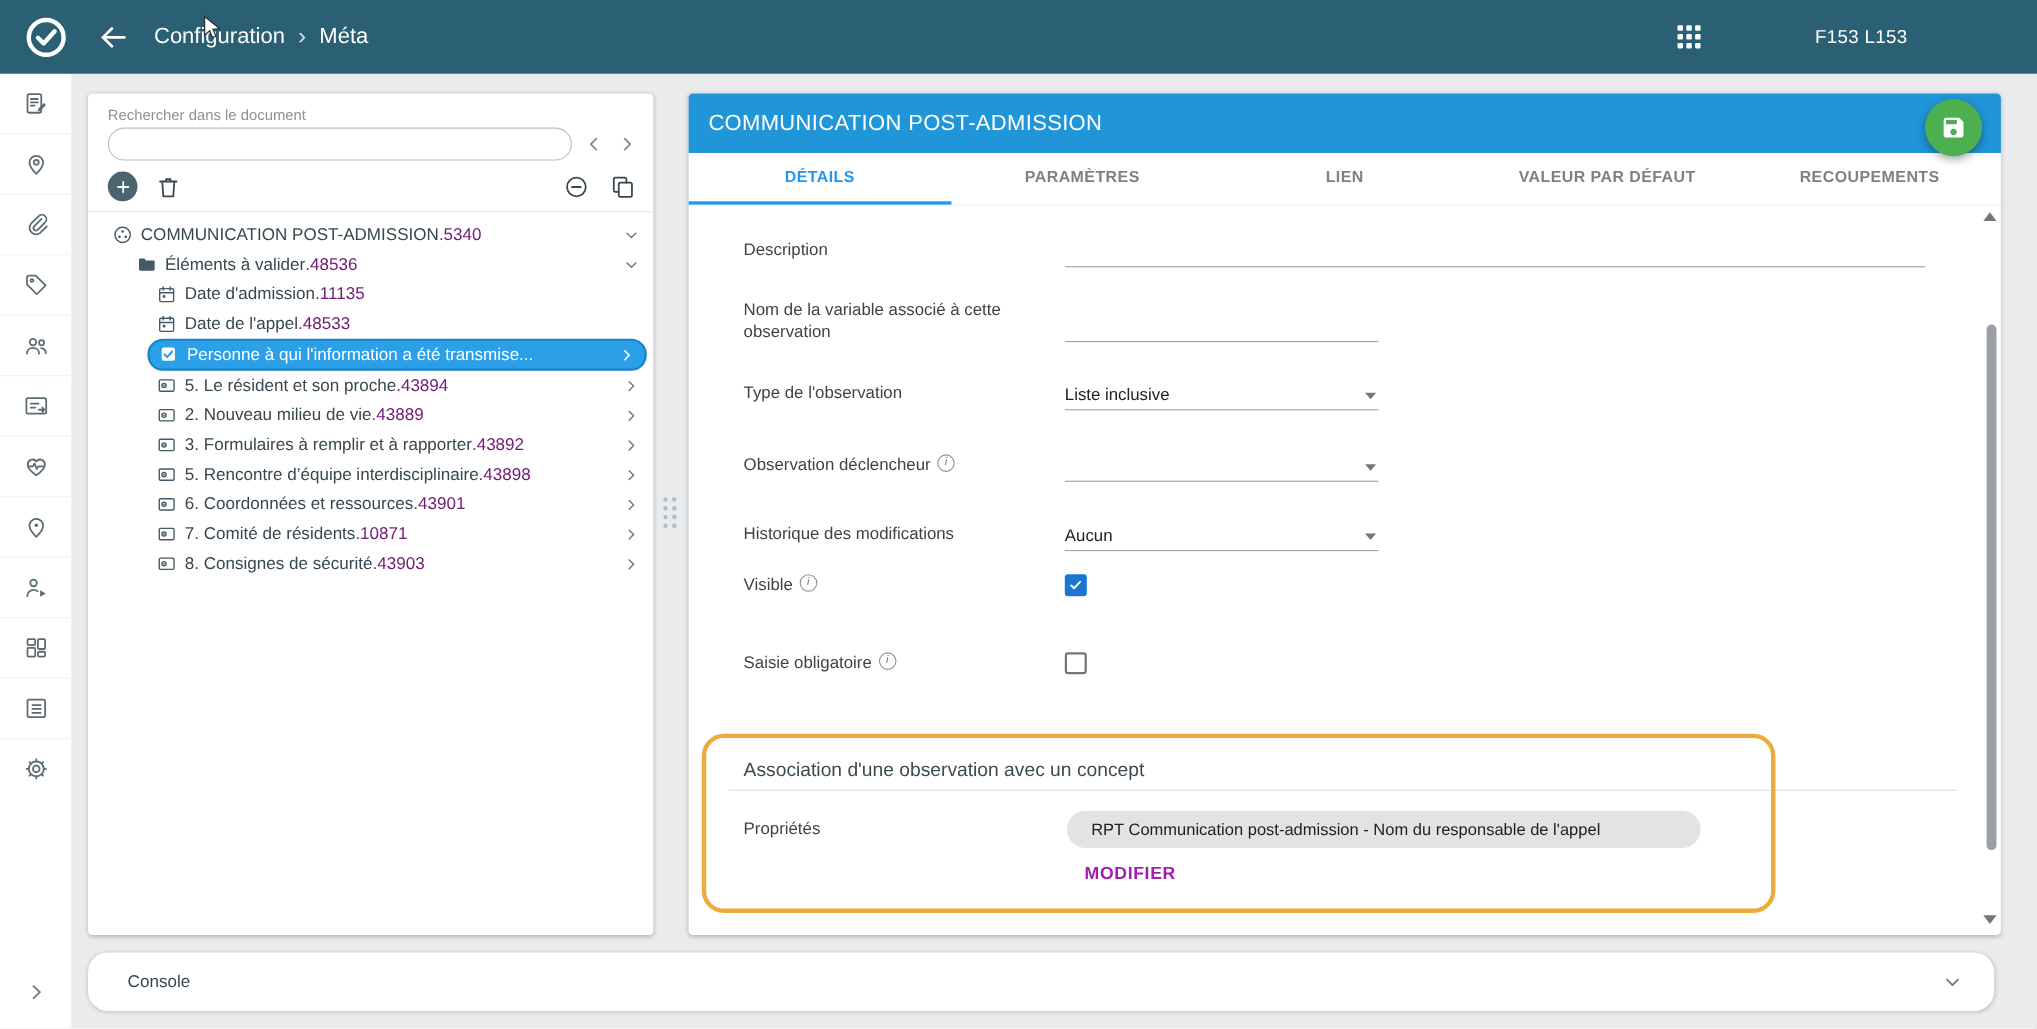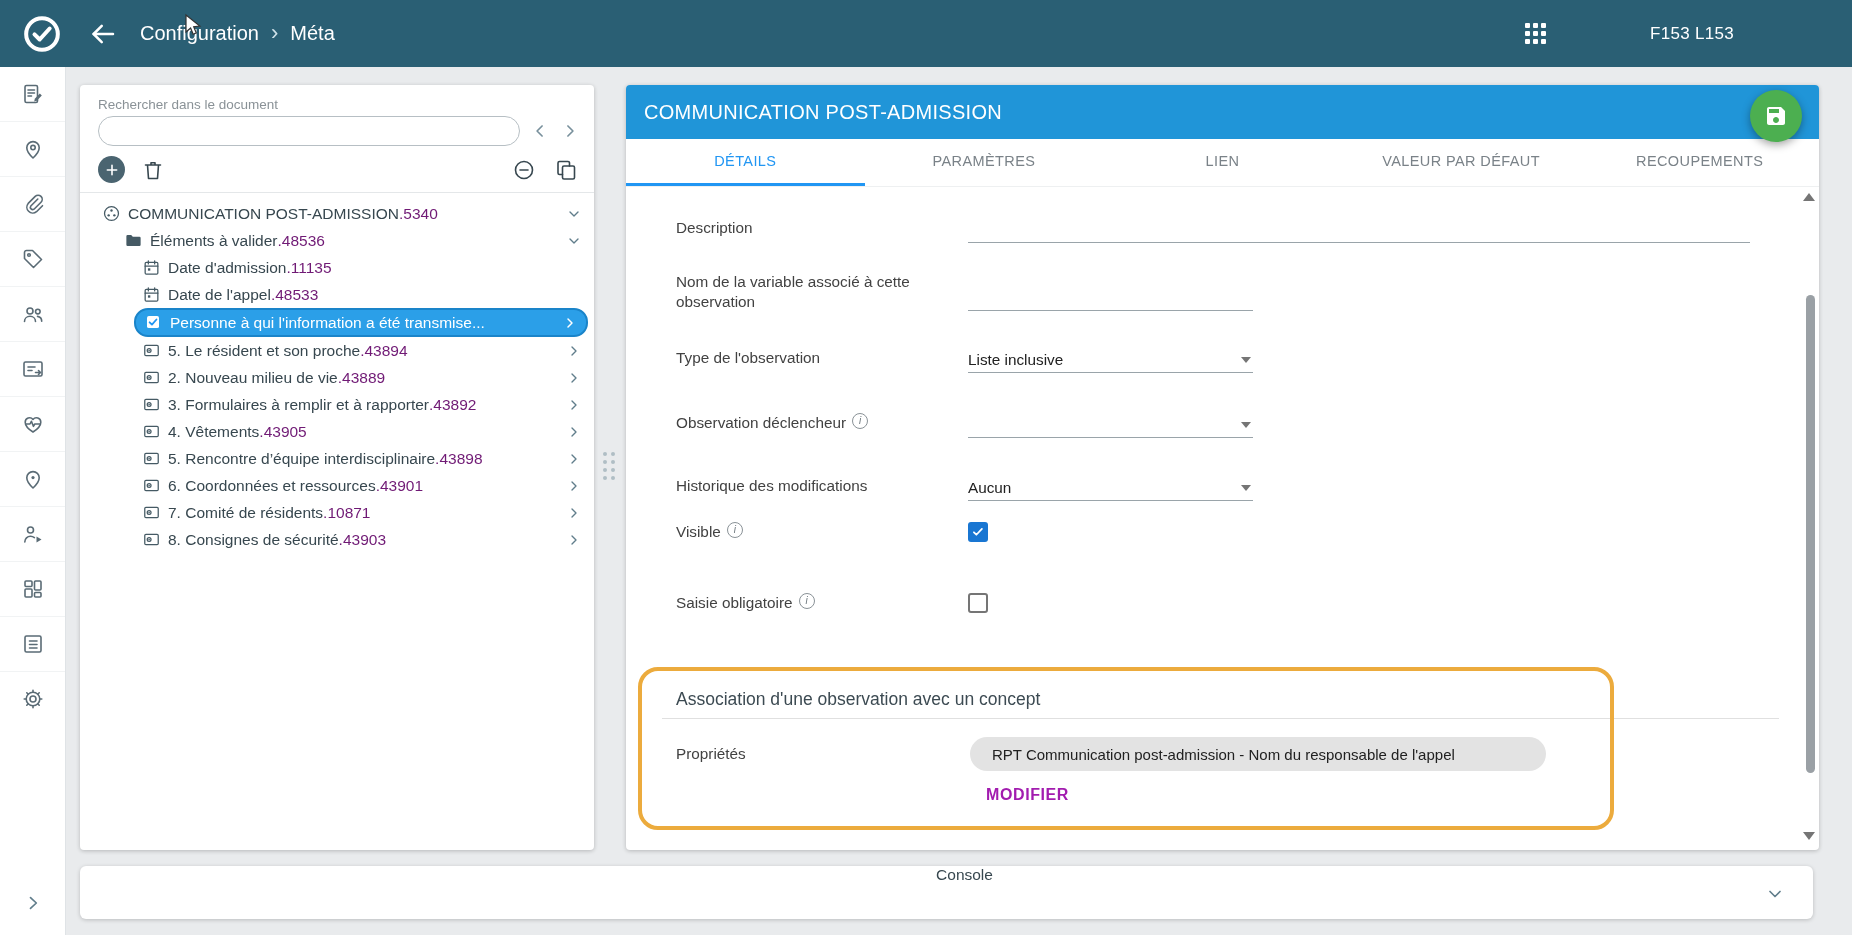--- a/index.html
+++ b/index.html
@@ -53,21 +53,21 @@
   .trow.selected .ticon{color:#fff;}
   .trow.selected .tchev{color:#fff;right:8px;}
   .splitter{position:absolute;left:603px;top:452px;display:grid;grid-template-columns:repeat(2,4px);grid-auto-rows:4px;gap:4px;z-index:6;cursor:col-resize;}
   .splitter i{background:#b0bec5;border-radius:50%;}
 
   
   .main-panel{position:absolute;left:626px;top:85px;width:1193px;height:765px;background:#fff;border-radius:4px;box-shadow:0 1px 4px rgba(0,0,0,.22);z-index:5;}
   .m-header{height:54px;background:#2095D8;border-radius:4px 4px 0 0;display:flex;align-items:center;color:#fff;font-size:20px;font-weight:500;letter-spacing:.3px;padding-left:18px;}
   .fab{position:absolute;left:1124px;top:5px;width:52px;height:52px;border-radius:50%;background:#4CAF50;box-shadow:0 3px 8px rgba(0,0,0,.35);display:flex;align-items:center;justify-content:center;cursor:pointer;z-index:8;}
   .tabs{height:47px;display:flex;border-bottom:1px solid #eef0f1;}
-  .tab{flex:1;display:flex;align-items:center;justify-content:center;font-size:14.5px;letter-spacing:.4px;color:#7a8288;font-weight:400;cursor:pointer;border-bottom:3px solid transparent;box-sizing:border-box;}
+  .tab{flex:1;display:flex;align-items:center;justify-content:center;font-size:14.5px;letter-spacing:.4px;color:#7a8288;font-weight:700;cursor:pointer;border-bottom:3px solid transparent;box-sizing:border-box;}
   .tab.active{color:#2196F3;border-bottom-color:#2196F3;}
   .m-content{position:absolute;top:101px;left:0;right:0;bottom:0;}
   .frow{position:absolute;left:50px;right:40px;display:flex;align-items:flex-start;}
   .flabel{width:292px;padding-right:42px;box-sizing:border-box;font-size:15.3px;color:#424242;line-height:20px;flex:none;display:block;}
   .info{display:inline-flex;align-items:center;justify-content:center;width:14px;height:14px;border:1px solid #8a9297;border-radius:50%;font-size:10px;color:#6d777d;margin-left:6px;position:relative;top:-4px;font-style:italic;cursor:pointer;}
   .fline{border-bottom:1px solid #9aa4aa;height:24px;font-size:15.3px;color:#212121;}
   .fline.wide{width:782px;}
   .fline.std{width:285px;}
   .fselect{width:285px;border-bottom:1px solid #9aa4aa;height:24px;display:flex;align-items:center;justify-content:space-between;font-size:15.3px;color:#212121;cursor:pointer;}
   .caret{width:0;height:0;border-left:5px solid transparent;border-right:5px solid transparent;border-top:6px solid #757575;margin-right:2px;}
@@ -79,21 +79,21 @@
   .assoc-divider{position:absolute;left:36px;top:532px;width:1117px;height:1px;background:#e0e0e0;}
   .assoc-plabel{position:absolute;left:50px;top:559px;font-size:15.3px;color:#424242;}
   .chip{position:absolute;left:344px;top:551px;height:34px;min-width:576px;box-sizing:border-box;background:#E3E3E3;border-radius:17px;display:inline-flex;align-items:center;padding:0 22px;font-size:15px;color:#212121;cursor:pointer;}
   .modify{position:absolute;left:360px;top:600px;font-size:16px;font-weight:700;letter-spacing:.6px;color:#a21caf;cursor:pointer;}
   
   .sb-up{position:absolute;right:4px;top:108px;width:0;height:0;border-left:6px solid transparent;border-right:6px solid transparent;border-bottom:8px solid #757575;cursor:pointer;}
   .sb-thumb{position:absolute;right:4px;top:210px;width:9px;height:478px;background:#9aa0a5;border-radius:5px;cursor:grab;}
   .sb-down{position:absolute;right:4px;bottom:10px;width:0;height:0;border-left:6px solid transparent;border-right:6px solid transparent;border-top:8px solid #757575;cursor:pointer;}
 
   
-  .console{position:absolute;left:80px;top:866px;width:1733px;height:53px;background:#fff;border-radius:6px;box-shadow:0 1px 4px rgba(0,0,0,.2);display:flex;align-items:center;z-index:5;flex-direction:column;}
+  .console{position:absolute;left:80px;top:866px;width:1733px;height:53px;background:#fff;border-radius:18px;box-shadow:0 1px 4px rgba(0,0,0,.2);display:flex;align-items:center;z-index:5;}
   .console-label{margin-left:36px;font-size:15.5px;color:#37474f;}
   .console-chev{margin-left:auto;margin-right:28px;width:20px;height:20px;color:#607d8b;cursor:pointer;}
 </style>
 </head>
 <body>
 
 <div class="topbar">
   <svg class="logo" viewBox="0 0 24 24">
     <circle cx="12" cy="12" r="9.5" stroke="#fff" stroke-width="2.4" fill="none"></circle>
     <path d="M7.5 12.2l3.1 3.1 6-6.6" stroke="#fff" stroke-width="2.4" fill="none" stroke-linecap="round" stroke-linejoin="round"></path>
@@ -336,32 +336,20 @@
       <span class="tchev"><svg class="ic" viewBox="0 0 24 24" width="16" height="16" style="stroke-width:2">
             <path d="M9 6l6 6-6 6"></path>
           </svg></span>
     </div>
     <div class="trow lvl2">
       <span class="ticon"><svg class="ic" width="19" height="19" viewBox="0 0 24 24">
             <rect x="3.5" y="5.5" width="17" height="13" rx="1.5"></rect>
             <circle cx="9" cy="12" r="2.4"></circle>
             <circle class="fl" cx="9" cy="12" r="1"></circle>
           </svg></span>
-      <span class="tlabel">4. Vêtements</span>
-        <span class="tid">.43905</span>
-      <span class="tchev"><svg class="ic" viewBox="0 0 24 24" width="16" height="16" style="stroke-width:2">
-            <path d="M9 6l6 6-6 6"></path>
-          </svg></span>
-    </div>
-    <div class="trow lvl2">
-      <span class="ticon"><svg class="ic" width="19" height="19" viewBox="0 0 24 24">
-            <rect x="3.5" y="5.5" width="17" height="13" rx="1.5"></rect>
-            <circle cx="9" cy="12" r="2.4"></circle>
-            <circle class="fl" cx="9" cy="12" r="1"></circle>
-          </svg></span>
       <span class="tlabel">5. Rencontre d’équipe interdisciplinaire</span>
         <span class="tid">.43898</span>
       <span class="tchev"><svg class="ic" viewBox="0 0 24 24" width="16" height="16" style="stroke-width:2">
             <path d="M9 6l6 6-6 6"></path>
           </svg></span>
     </div>
     <div class="trow lvl2">
       <span class="ticon"><svg class="ic" width="19" height="19" viewBox="0 0 24 24">
             <rect x="3.5" y="5.5" width="17" height="13" rx="1.5"></rect>
             <circle cx="9" cy="12" r="2.4"></circle>

